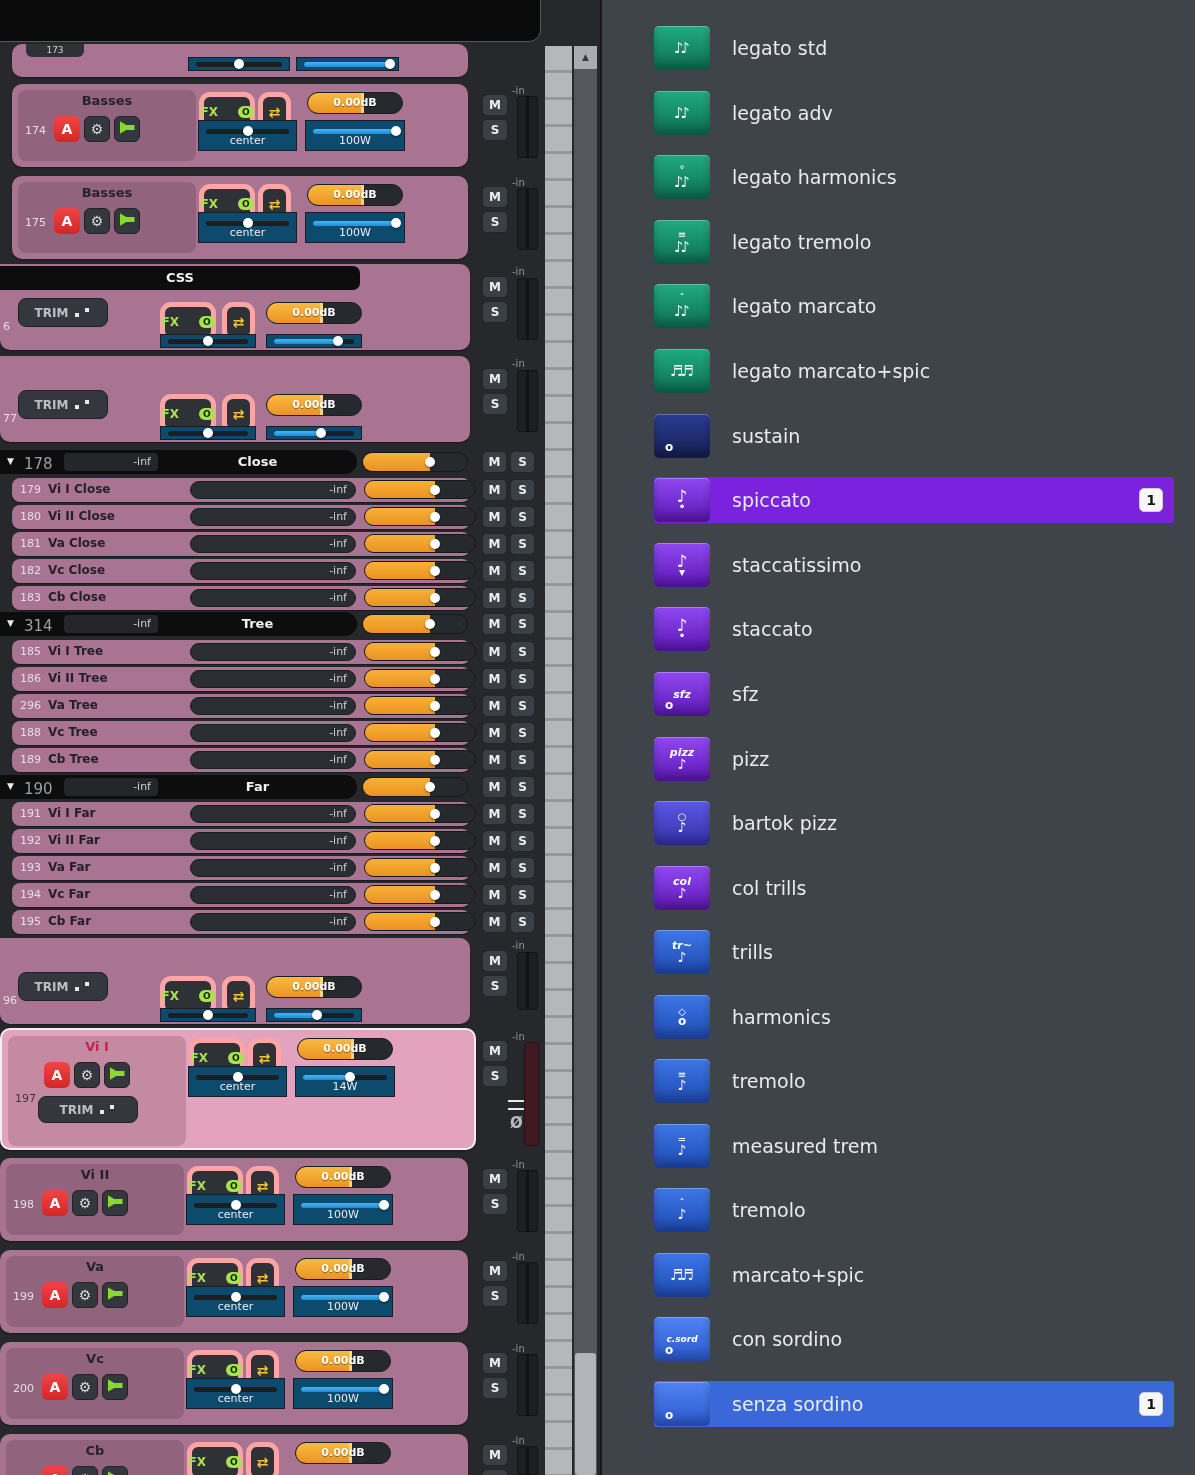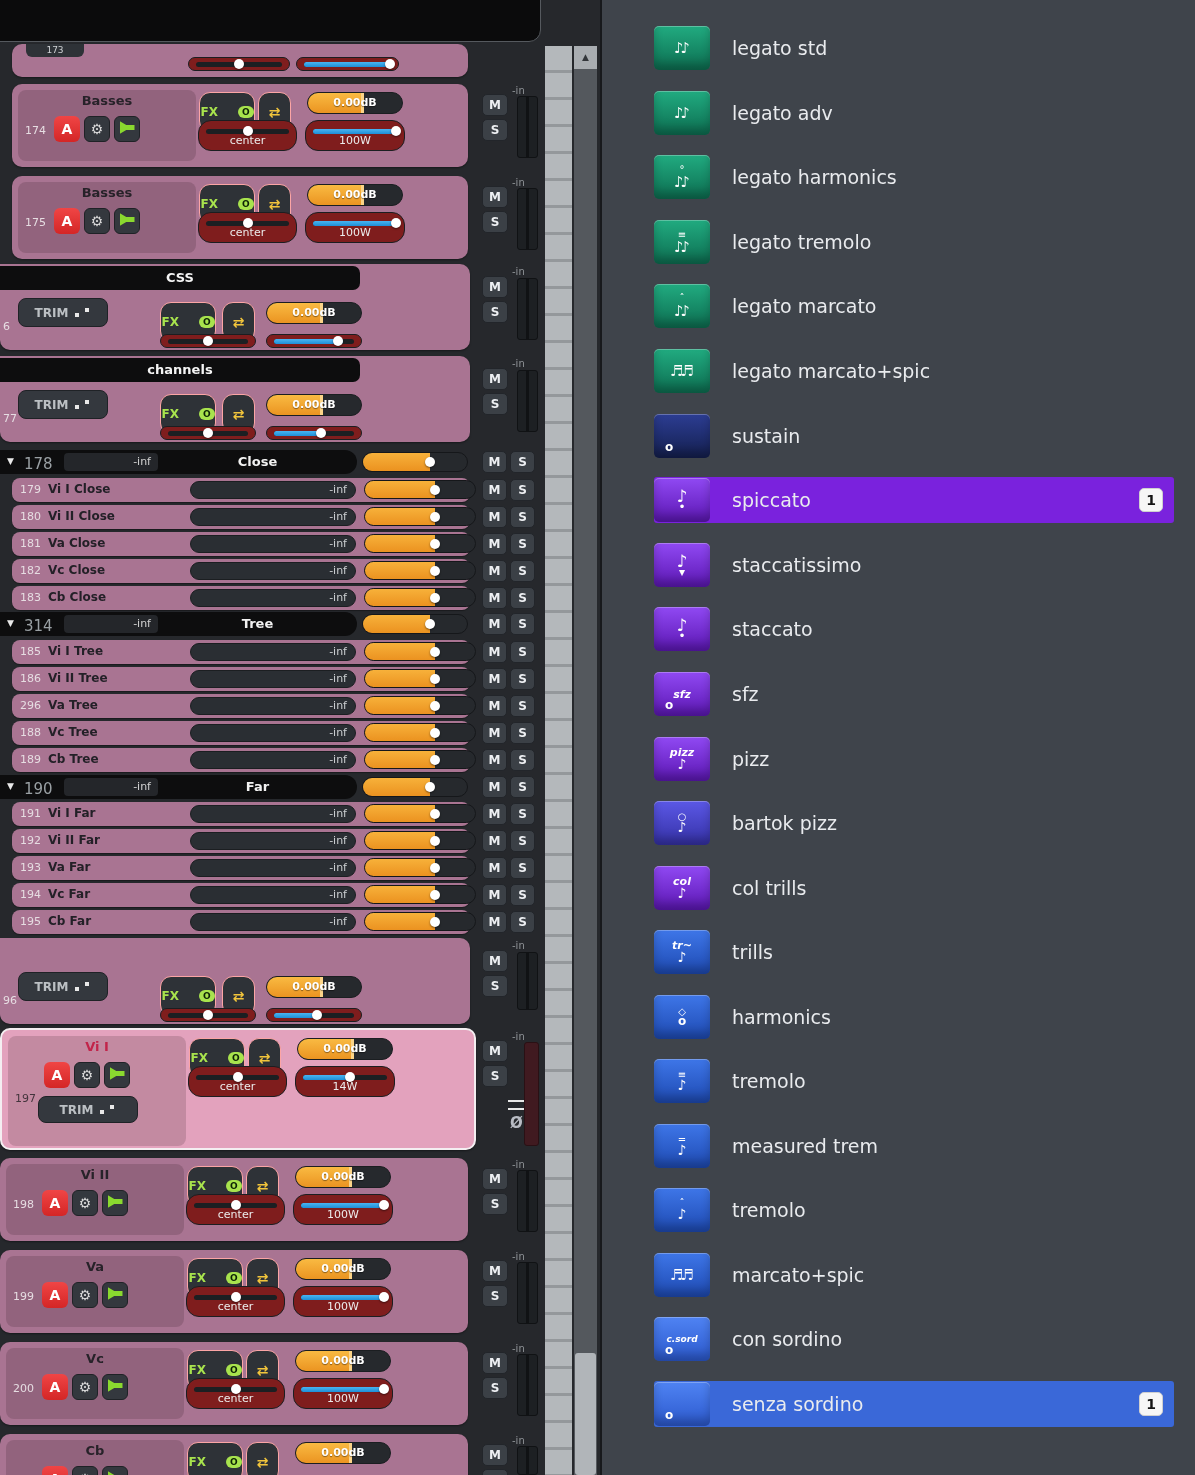--- a/index.html
+++ b/index.html
@@ -13,30 +13,30 @@
 .cluster{position:absolute;left:6px;top:6px;width:178px;background:rgba(30,10,20,.16);border-radius:8px}
 .tname{position:absolute;top:3px;left:0;right:0;text-align:center;font-weight:bold;font-size:13px;color:#272229}
 .sel .tname{color:#c2244a}
 .tnum{position:absolute;left:7px;top:34px;font-size:11px;color:#e6dde2}
 .sel .tnum{color:#43343c}
 .abtn{position:absolute;left:36px;top:26px;width:26px;height:26px;border-radius:6px;background:linear-gradient(180deg,#f04545,#d42626);color:#fff;font-weight:bold;font-size:14px;text-align:center;line-height:26px}
 .sqbtn{position:absolute;width:26px;height:26px;background:#34383e;border:1px solid #1f2226;border-radius:6px;text-align:center;line-height:23px}
 .gpos{left:66px;top:26px}.spos{left:96px;top:26px}
 .gearg{color:#d8d8d8;font-size:14px}
 .spk{display:inline-block;width:15px;height:13px;background:#8ad92f;clip-path:polygon(0 0,45% 30%,100% 30%,100% 70%,45% 70%,0 100%)}
-.pill{position:absolute;height:40px;background:#2e3237;border:1px solid #fca5a5;border-radius:11px;display:flex;align-items:center;justify-content:center;gap:20px}
+.pill{position:absolute;height:40px;background:#2e3237;border:5px solid #fca5a5;border-radius:11px;display:flex;align-items:center;justify-content:center;gap:20px}
 .fxbtn{left:187px;top:8px;width:56px}
 .routebtn{left:246px;top:8px;width:33px}
 .fxlbl{color:#a8e34d;font-weight:bold;font-size:12px}
 .fxo{color:#0d2205;background:#a8e34d;font-size:9px;font-weight:bold;border-radius:8px;padding:1px 4px;line-height:10px}
 .route-icon{color:#f2c53c;font-size:14px;font-weight:bold;line-height:1}
 .volbtn{position:absolute;left:295px;top:8px;width:96px;height:22px;background:#26292d;border:1px solid #1b1e21;border-radius:11px;overflow:hidden}
 .volfill{position:absolute;left:0;top:0;bottom:0;width:60%;background:linear-gradient(180deg,#f9ba42,#eb9421);border-right:3px solid #fbd488}
 .vollbl{position:absolute;left:0;right:0;top:0;bottom:0;text-align:center;line-height:20px;color:#fff;font-weight:bold;font-size:11px;text-shadow:0 1px 1px rgba(0,0,0,.45)}
-.slider{position:absolute;background:#7f1d1d;border:1px solid #1b1e21;border-radius:13px}
+.slider{position:absolute;background:#0c4a6e;border:1px solid #1b1e21;border-radius:0}
 .pan{left:186px;top:36px;width:99px;height:31px}
 .wid{left:293px;top:36px;width:100px;height:31px}
 .groove{position:absolute;left:7px;right:7px;top:8px;height:5px;background:#1c1f22;border-radius:3px}
 .wfill{position:absolute;left:7px;top:8px;height:5px;background:linear-gradient(180deg,#49b4f2,#1e8ed6);border-radius:3px}
 .sdot{position:absolute;top:5px;width:10px;height:10px;border-radius:50%;background:#fff;transform:translateX(-50%);box-shadow:0 1px 2px rgba(0,0,0,.5)}
 .sl-lbl{position:absolute;left:0;right:0;bottom:3px;text-align:center;font-size:11px;color:#ececec}
 .slider.bare{height:14px}
 .slider.bare .groove{top:4px}
 .slider.bare .wfill{top:4px}
 .slider.bare .sdot{top:1px}
@@ -225,21 +225,20 @@
       </div>
   </div>
   <div class="msv" style="top:276px">
     <div class="msbtn">M</div>
     <div class="msbtn">S</div>
   </div>
   <div class="negin" style="top:266px">-in</div>
   <div class="meter" style="top:278px;height:62px"></div>
 
   <div class="bus" style="top:356px;height:86px">
-    <div class="bushdr">channels</div>
     <div class="busnum">77</div>
     <div class="trimbtn">
         <span>TRIM</span>
         <span class="envico"></span>
       </div>
     <div class="pill fxbtn">
         <span class="fxlbl">FX</span>
         <span class="fxo">O</span>
       </div>
     <div class="pill routebtn">

